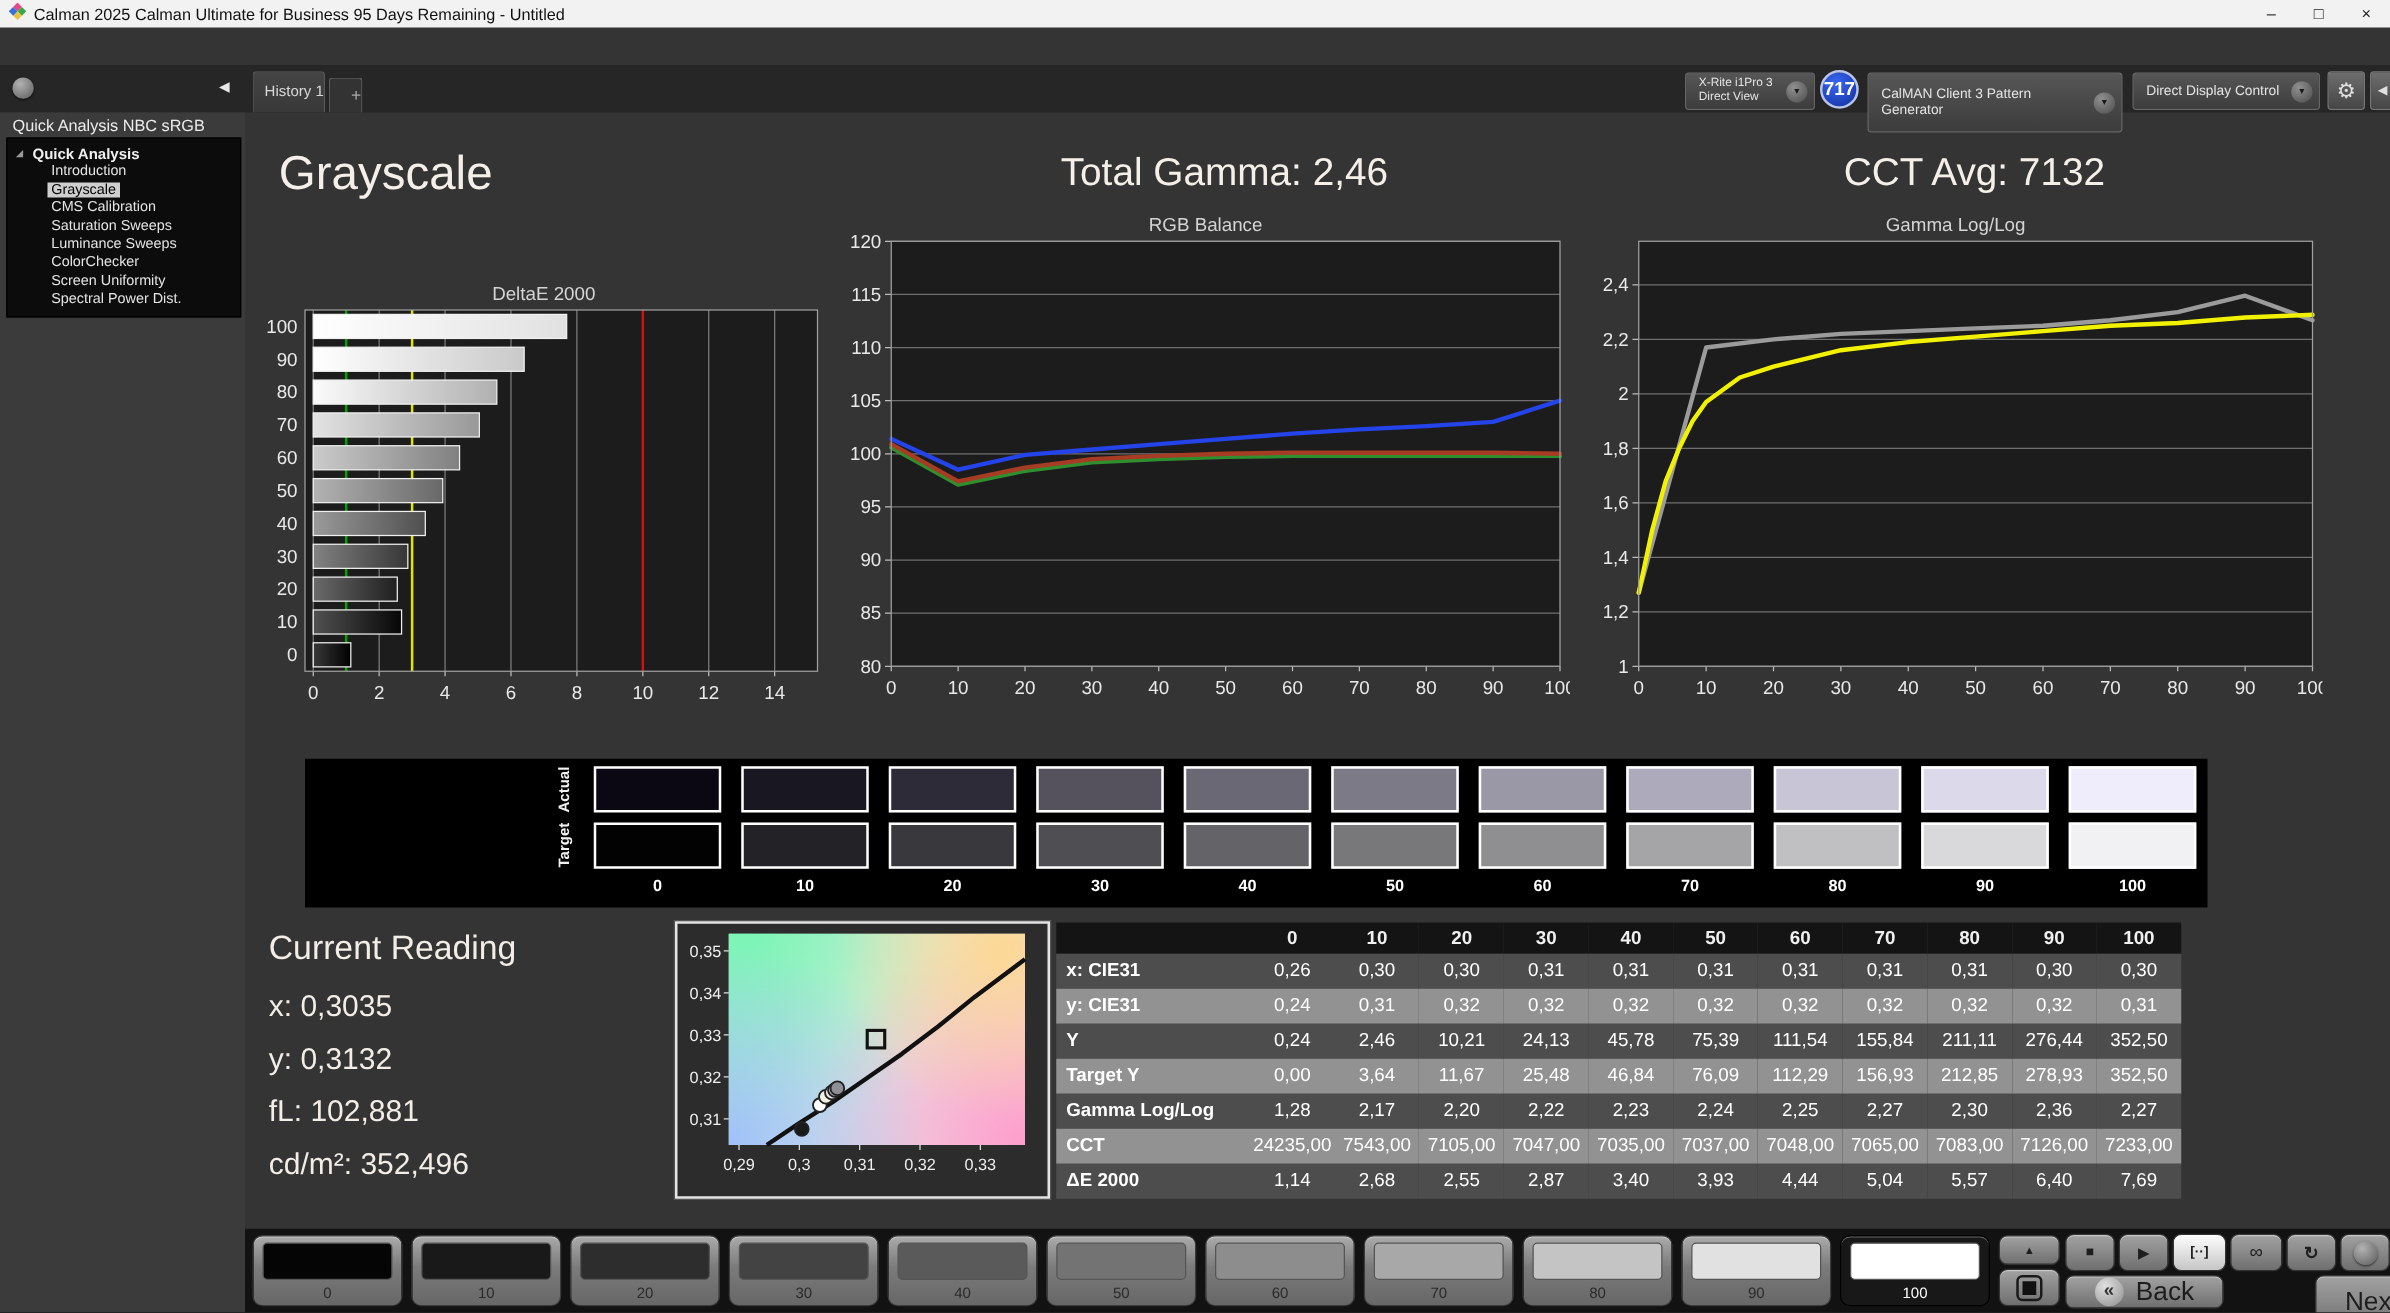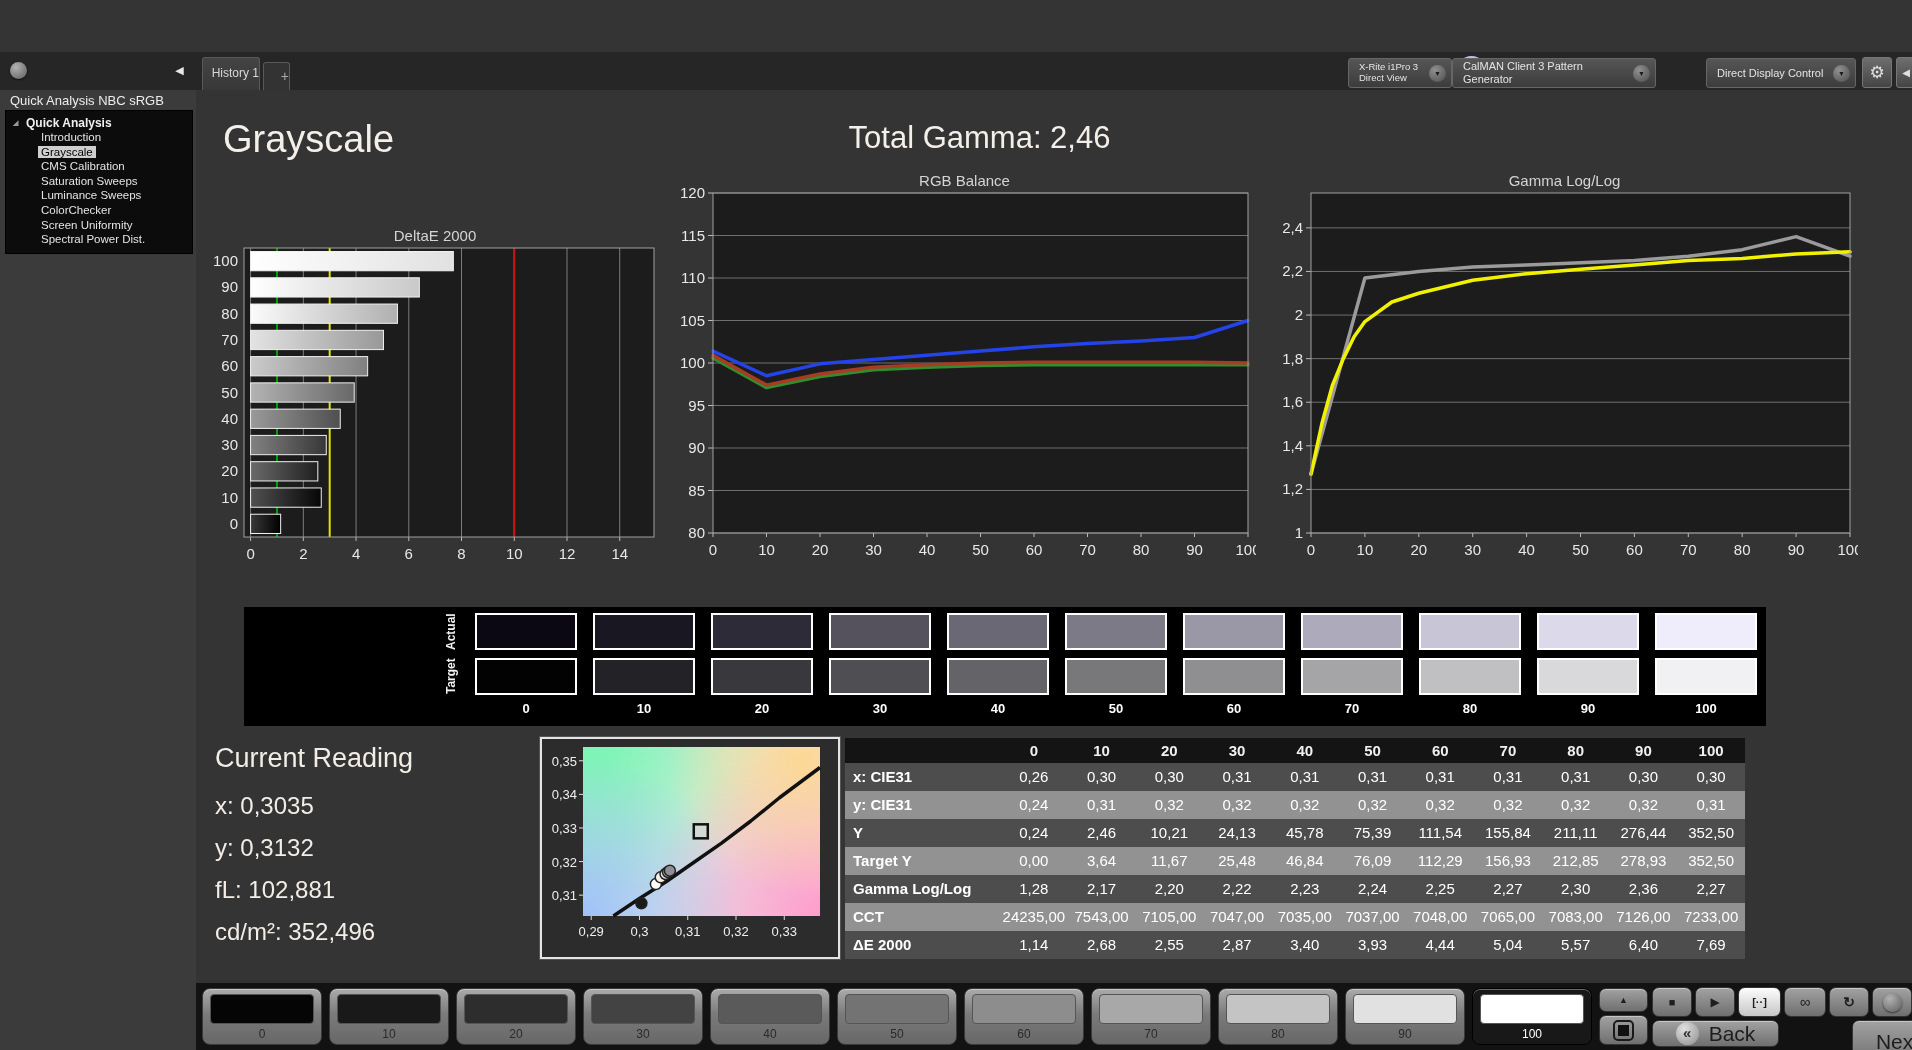--- a/index.html
+++ b/index.html
@@ -83,38 +83,54 @@
 .ctl{position:absolute;border-radius:7px;background:linear-gradient(180deg,#a2a2a2,#6f6f6f);border:1px solid #333;box-shadow:inset 0 1px 0 rgba(255,255,255,.4);color:#1e1e1e;text-align:center;cursor:pointer}
 .ctl.active{background:linear-gradient(180deg,#fdfdfd,#c6c6c6)}
 .navbtn{display:flex;align-items:center;justify-content:center;gap:10px;font-size:21px;color:#1d1d1d}
 .chev{width:23px;height:23px;border-radius:50%;background:radial-gradient(circle at 35% 30%,#e0e0e0,#8e8e8e);font-size:15px;font-weight:bold;line-height:22px;color:#333}
 </style>
 </head>
 <body>
 
 <div class="screen">
 
+  <div class="titlebar">
+    <span class="ticon">
+      <svg width="14" height="14" viewBox="0 0 14 14">
+        <polygon points="7,0 10.5,3.5 7,7 3.5,3.5" fill="#e8488b"></polygon>
+        <polygon points="10.5,3.5 14,7 10.5,10.5 7,7" fill="#3aa845"></polygon>
+        <polygon points="7,7 10.5,10.5 7,14 3.5,10.5" fill="#e8c23a"></polygon>
+        <polygon points="3.5,3.5 7,7 3.5,10.5 0,7" fill="#3a6fd8"></polygon>
+      </svg>
+    </span>
+    <span class="ttext">Calman 2025 Calman Ultimate for Business 95 Days Remaining  - Untitled</span>
+    <div class="winbtns">
+      <div class="winbtn">–</div>
+      <div class="winbtn">□</div>
+      <div class="winbtn close">×</div>
+    </div>
+  </div>
 
 
   <div class="toolbar">
     <div class="abs sphere" style="left:10px;top:10px;width:17px;height:17px"></div>
     <div class="abs collapse-btn" style="left:170px;top:10px;width:19px;height:17px">◀</div>
     <div class="abs tab" style="left:202px;top:5px;width:58px;height:33px;line-height:30px">History 1</div>
     <div class="abs tab plus" style="left:263px;top:10px;width:27px;height:28px;line-height:26px">+</div>
 
     <div class="abs dd" style="left:1348px;top:6px;width:104px;height:30px">
       <div class="statbar"></div>
       <div class="ddtxt" style="font-size:9.5px">
         <div>X-Rite i1Pro 3</div>
         <div>Direct View</div>
       </div>
       <div class="ddarrow">▼</div>
     </div>
     <div class="abs badge" style="left:1456px;top:4px;width:31px;height:31px;line-height:28px">717</div>
-    <div class="abs dd" style="left:1452px;top:6px;width:204px;height:30px">
+    <div class="abs dd" style="left:1494px;top:6px;width:204px;height:48px">
       <div class="statbar"></div>
       <div class="ddtxt" style="font-size:11px">CalMAN Client 3 Pattern Generator</div>
       <div class="ddarrow">▼</div>
     </div>
     <div class="abs dd" style="left:1706px;top:6px;width:150px;height:30px">
       <div class="statbar"></div>
       <div class="ddtxt" style="font-size:11px">Direct Display Control</div>
       <div class="ddarrow">▼</div>
     </div>
     <div class="abs toolbtn" style="left:1862px;top:5px;width:30px;height:31px;font-size:17px;line-height:29px">⚙</div>
@@ -131,20 +147,21 @@
         <div class="tree-item"><span>Saturation Sweeps</span></div>
         <div class="tree-item"><span>Luminance Sweeps</span></div>
         <div class="tree-item"><span>ColorChecker</span></div>
         <div class="tree-item"><span>Screen Uniformity</span></div>
         <div class="tree-item"><span>Spectral Power Dist.</span></div>
       </div>
   </div>
 
   <div class="abs h-page" style="left:223px;top:118px">Grayscale</div>
   <div class="abs h-big" style="left:713px;top:120px;width:533px">Total Gamma: 2,46</div>
+  <div class="abs h-big" style="left:1311px;top:120px;width:537px">CCT Avg: 7132</div>
 
   <div class="abs c-title" style="left:204px;top:227px;width:462px">DeltaE 2000</div>
   <div class="abs c-title" style="left:673px;top:172px;width:583px">RGB Balance</div>
   <div class="abs c-title" style="left:1271px;top:172px;width:587px">Gamma Log/Log</div>
 
   <div class="abs" id="chart-deltae" style="left:204px;top:241px;width:462px;height:322px"><svg width="462" height="322">
         <rect x="40" y="7" width="410" height="289" fill="#1c1c1c"></rect>
         <line x1="46.59163987138264" y1="7" x2="46.59163987138264" y2="296" stroke="#7d7d7d"></line>
         <line x1="46.59163987138264" y1="296" x2="46.59163987138264" y2="300" stroke="#bbb"></line>
         <text x="46.59163987138264" y="318" fill="#e8e8e8" font-size="15" text-anchor="middle">0</text>

